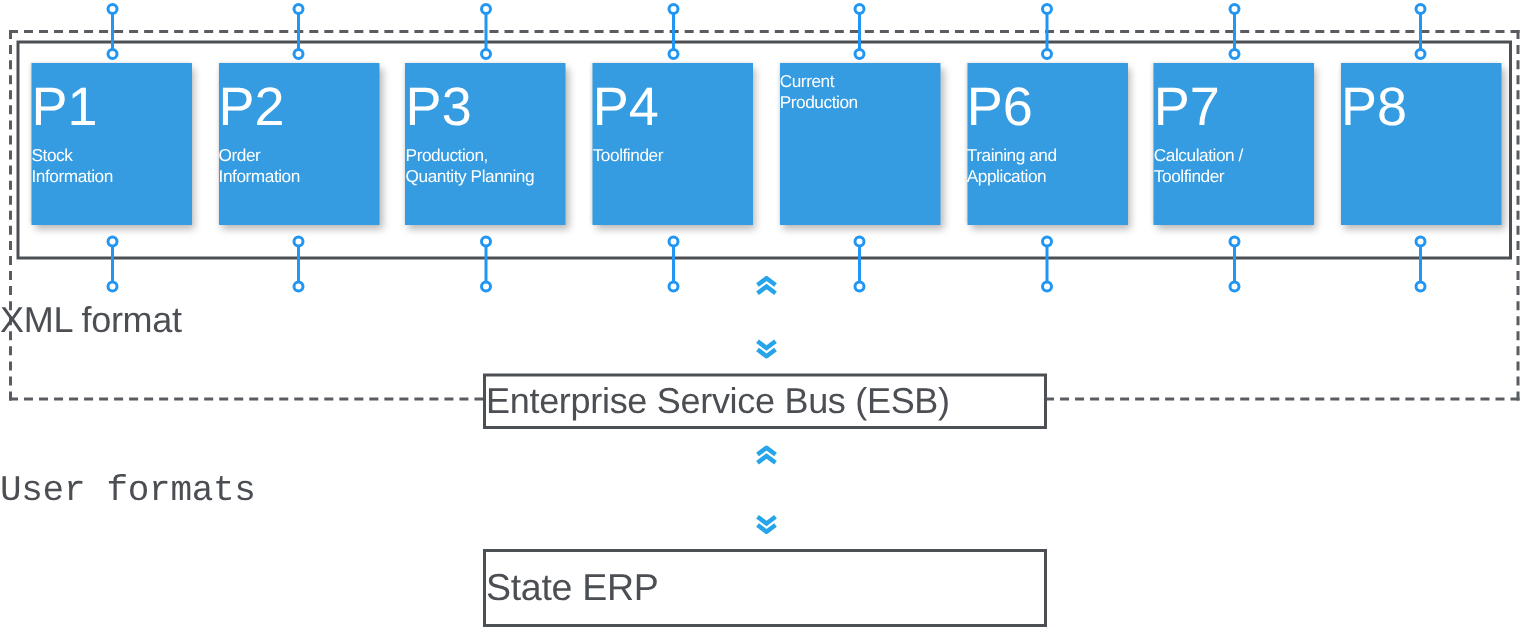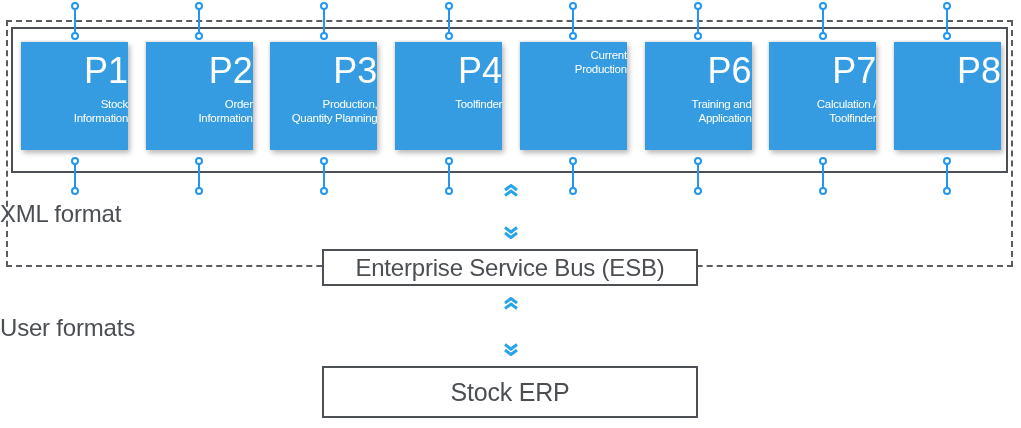--- a/index.html
+++ b/index.html
@@ -23,21 +23,21 @@
     border:2px solid var(--border-dark);box-sizing:border-box;background:#fff;z-index:2;
   }
   .row{
     position:absolute;left:21px;top:42px;width:980px;height:108px;
     display:flex;justify-content:space-between;z-index:3;
   }
   .pwrap{position:relative;width:107px;height:108px;}
   .pbox{
     position:absolute;inset:0;background:var(--box-blue);
     box-shadow:2px 3px 5px rgba(0,0,0,.28), -1px -1px 2px rgba(0,0,0,.10);
-    color:#fff;text-align:right;
+    color:#fff;text-align:left;
   }
   .pnum{margin-top:9px;font-size:36px;line-height:40px;font-weight:400;}
   .plabel{margin-top:6px;font-size:11.5px;line-height:14px;letter-spacing:-0.3px;white-space:pre;}
   .pin{position:absolute;left:50%;margin-left:-4px;width:8px;height:38px;z-index:6;}
   .pin-top{top:-40px;}
   .pin-bottom{bottom:-45px;}
   .pin::before{
     content:"";position:absolute;left:3px;top:4px;bottom:4px;width:2px;
     background:var(--pin-blue);
   }
@@ -52,25 +52,25 @@
   .chev-down svg{transform:scaleY(-1);}
   .chev1{top:184px;}
   .chev2{top:226px;}
   .chev3{top:297px;}
   .chev4{top:343px;}
   .midlabel{
     position:absolute;left:0;width:100%;text-align:left;z-index:4;
     color:var(--text-dark);font-size:24px;letter-spacing:-0.2px;
   }
   .label-xml{top:200px;}
-  .label-uf{top:314px;}
+  .label-uf{top:314px;font-family:Liberation Mono, monospace;}
   .obox{
     position:absolute;left:322px;width:376px;box-sizing:border-box;
     border:2px solid var(--border-dark);background:#fff;z-index:5;
-    display:flex;align-items:center;justify-content:center;
+    display:flex;align-items:center;
     color:var(--text-dark);letter-spacing:-0.2px;
   }
   .esb{top:249px;height:37px;font-size:24px;}
   .erp{top:366px;height:52px;font-size:25px;}
 </style>
 </head>
 <body>
 
 <div class="canvas">
 
@@ -235,16 +235,16 @@
   <div class="midlabel label-uf">User formats</div>
 
   <div class="chev chev4 chev-down">
     <svg width="16" height="13" viewBox="0 0 16 13">
         <path d="M2 6 L8 1.5 L14 6"></path>
         <path d="M2 11.5 L8 7 L14 11.5"></path>
       </svg>
   </div>
 
   <div class="obox erp">
-    <span>Stock ERP</span>
+    <span>State ERP</span>
   </div>
 
 </div>
 
 </body></html>

